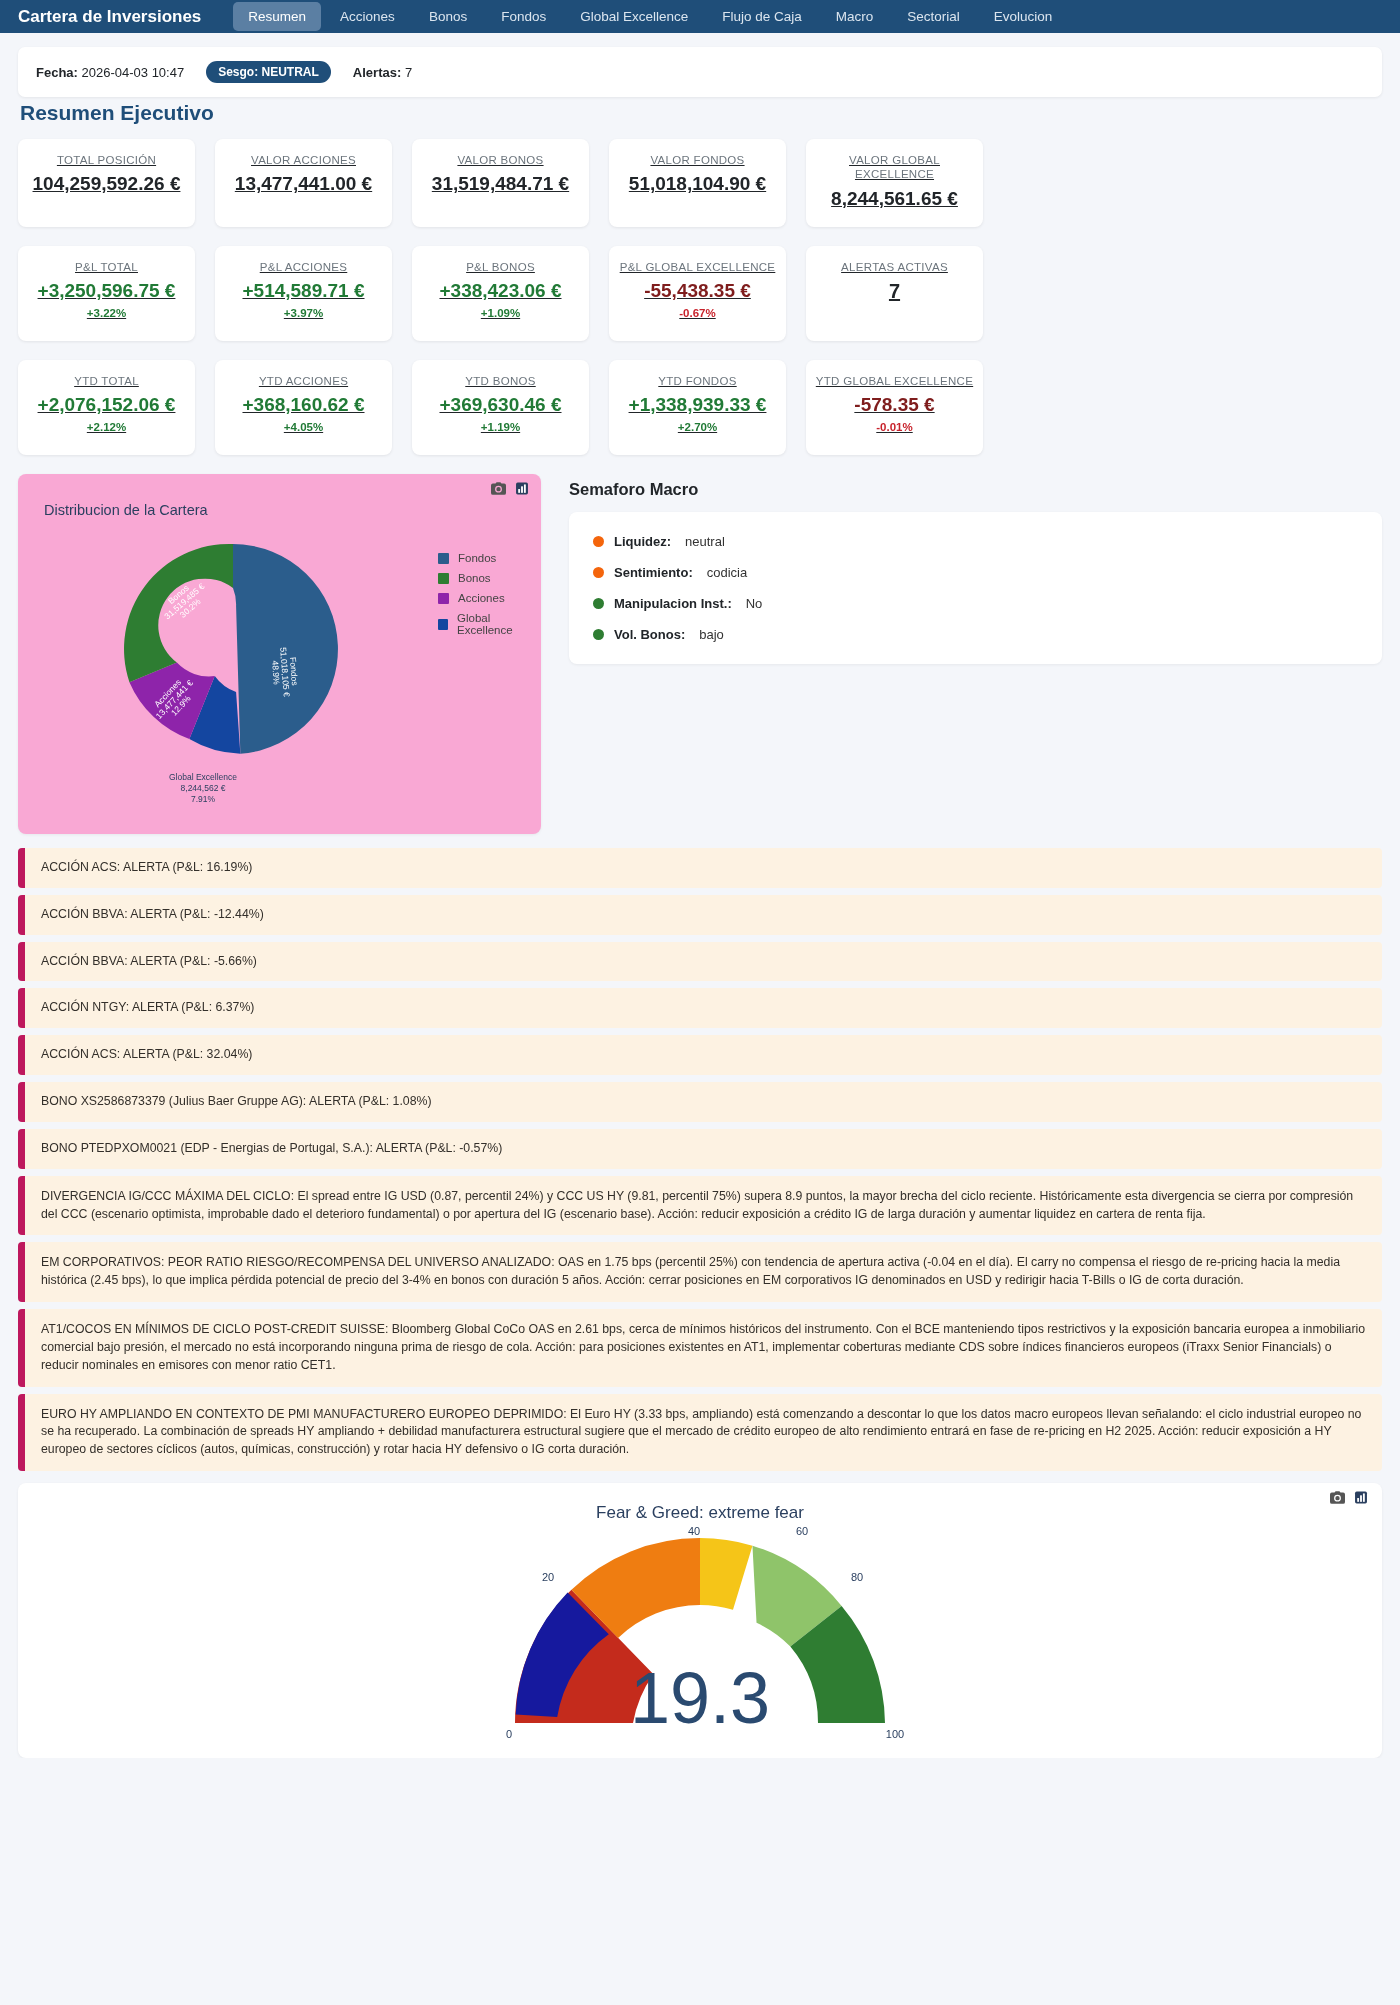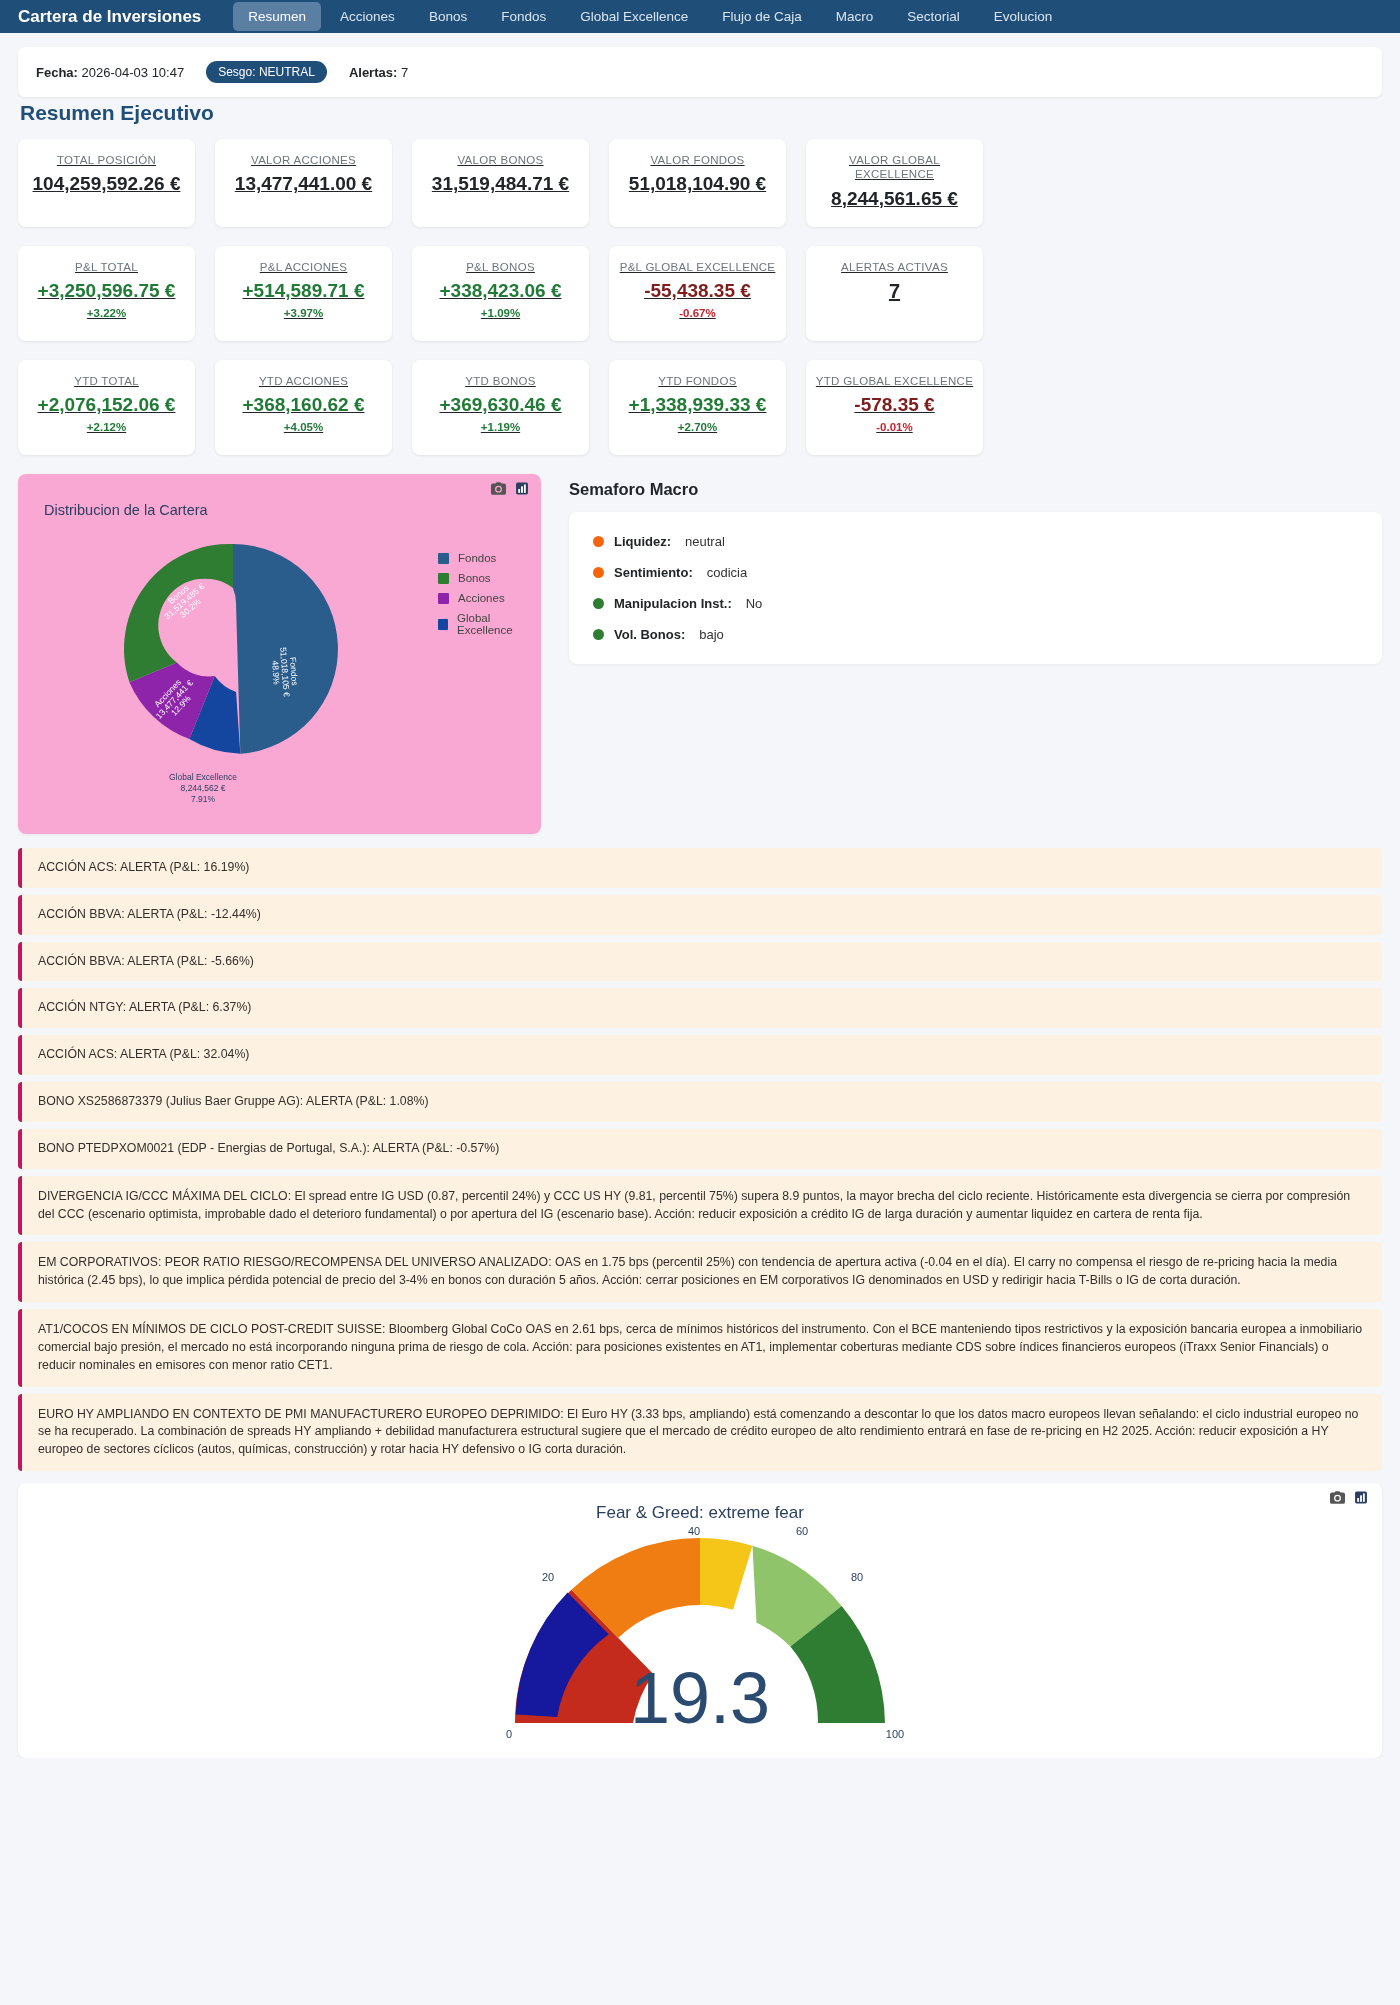--- a/index.html
+++ b/index.html
@@ -54,20 +54,21 @@
     font-size:13px;
   }
   .statusbar b { font-weight:bold; }
   .status-date { color:#212529; }
   .badge-sesgo {
     background:#1f4e79;
     color:#ffffff;
     border-radius:12px;
     padding:4px 12px;
     font-size:12px;
+    font-weight:bold;
   }
 
   .section-title {
     color:#1f4e79;
     font-size:21px;
     font-weight:bold;
     margin:4px 0 14px 2px;
   }
 
   
@@ -180,21 +181,21 @@
   }
   .sem-row:last-child { margin-bottom:0; }
   .sem-dot { width:11px; height:11px; border-radius:50%; flex:none; }
   .sem-key { font-weight:bold; color:#212529; }
   .sem-val { color:#333; margin-left:4px; }
 
   
   .alerts { margin-top:14px; }
   .alert {
     background:#fdf2e2;
-    border-left:4px solid #be185d;
+    border-left:7px solid #be185d;
     border-radius:4px;
     padding:11px 16px;
     margin-bottom:7px;
     font-size:12.3px;
     color:#332f2a;
     line-height:1.45;
   }
   .alert.long { padding:12px 16px; }
 
   

